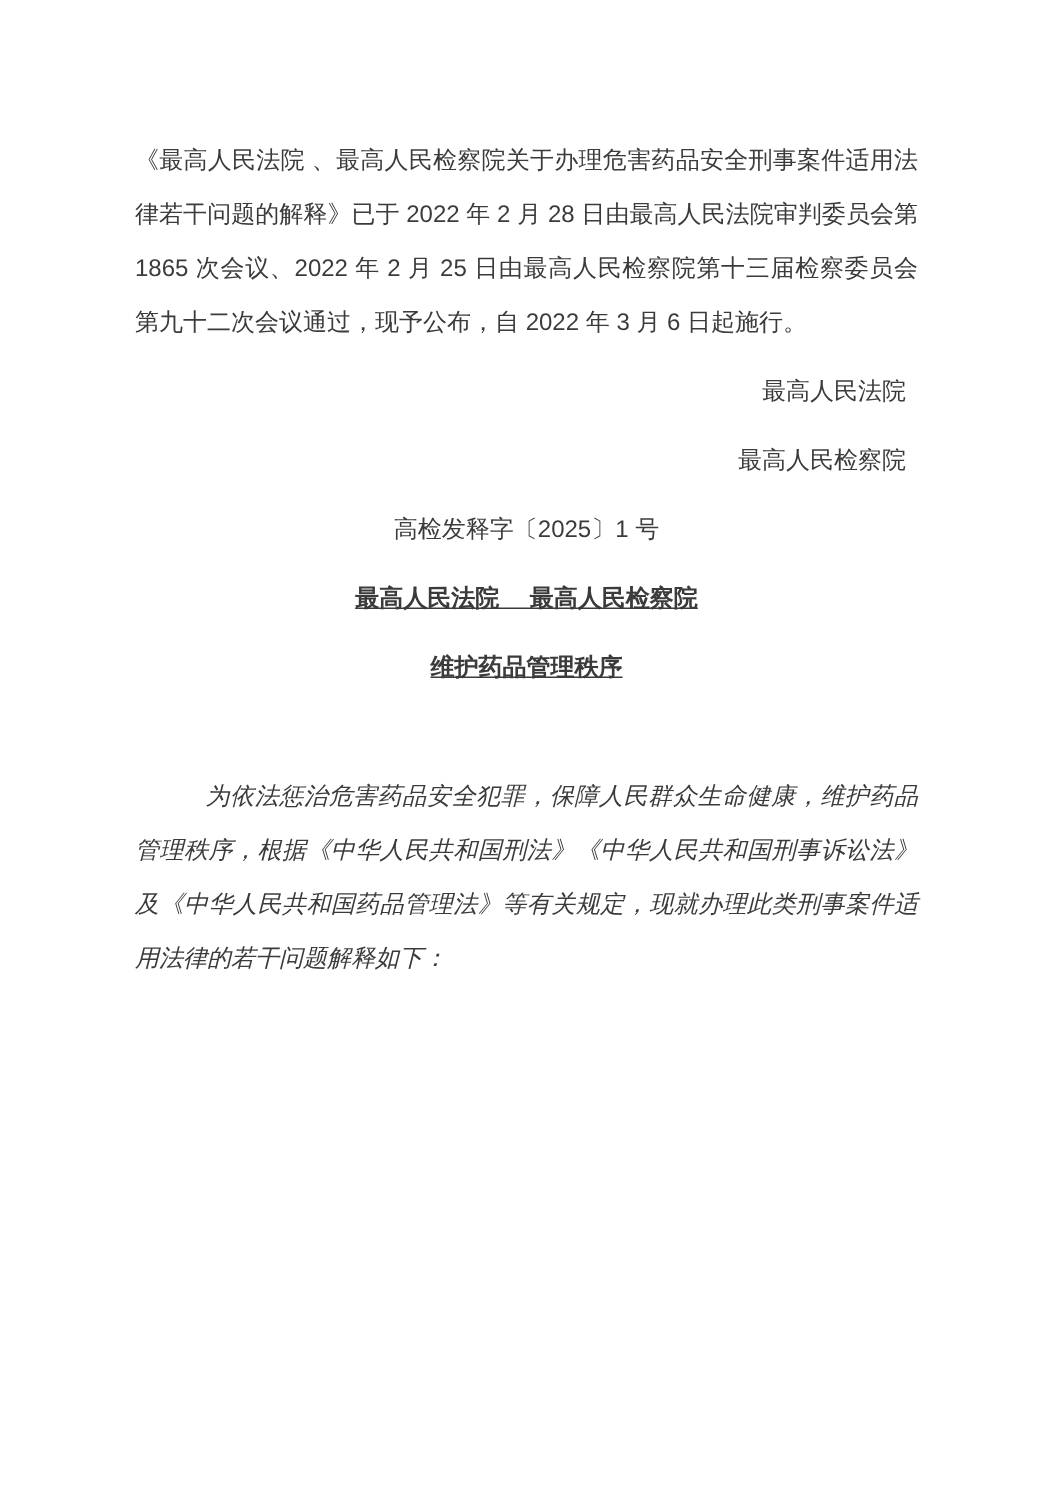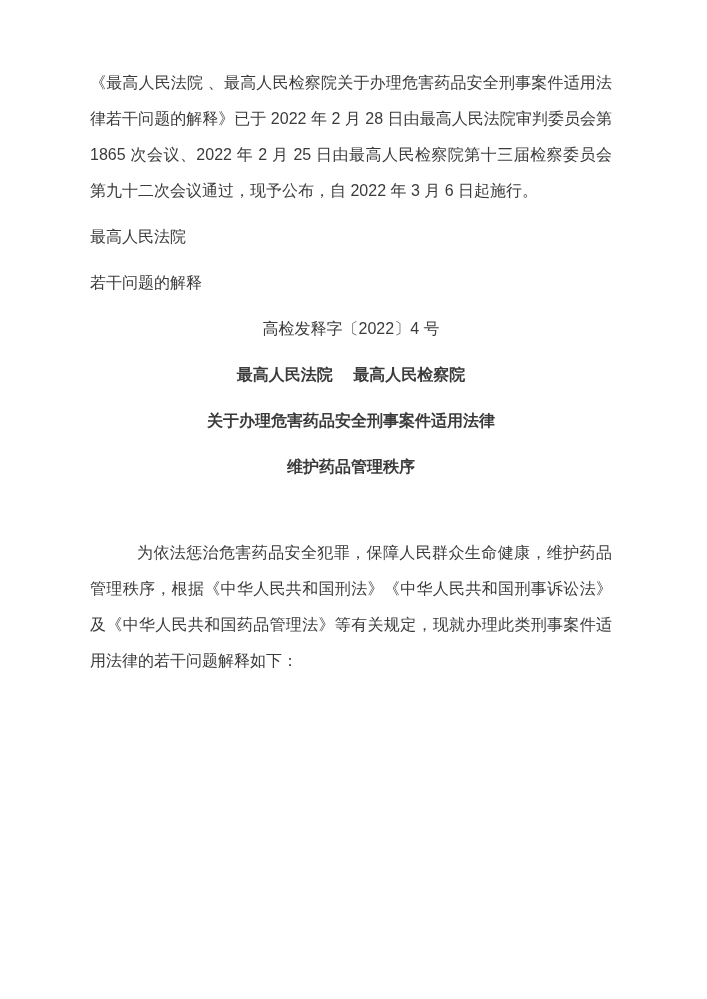--- a/index.html
+++ b/index.html
@@ -9,70 +9,72 @@
   body {
     width: 707px;
     height: 999px;
     background: #ffffff;
     overflow: hidden;
   }
   .page {
     box-sizing: border-box;
     width: 707px;
     height: 999px;
-    padding: 65px 95px 0 90px;
+    padding: 90px 95px 0 90px;
     background: #ffffff;
     font-family: "Liberation Sans", sans-serif;
     font-size: 16px;
     line-height: 36px;
     color: #3b3b3b;
   }
   .page p {
     margin: 0 0 10px 0;
   }
   .justify {
     text-align: justify;
     text-justify: inter-character;
   }
   .right-align {
+    text-align: right;
     padding-right: 8px;
   }
   .center {
     text-align: center;
   }
   .bold {
     font-weight: 700;
+    text-decoration: underline;
   }
   .indent-note {
     text-indent: 43px;
   }
   .indent-body {
     text-indent: 47px;
+    font-style: italic;
   }
   .preamble {
     margin-top: 50px !important;
     margin-bottom: 0 !important;
   }
 </style>
 </head>
 <body>
 
 <div class="page">
 
   <p class="justify">《最高人民法院 、最高人民检察院关于办理危害药品安全刑事案件适用法律若干问题的解释》已于 2022 年 2 月 28 日由最高人民法院审判委员会第 1865 次会议、2022 年 2 月 25 日由最高人民检察院第十三届检察委员会第九十二次会议通过，现予公布，自 2022 年 3 月 6 日起施行。</p>
 
   <div>
     <p class="right-align">最高人民法院</p>
-    <p class="right-align">若干问题的解释</p>
+    <p class="right-align">最高人民检察院</p>
   </div>
 
-  <p class="center">高检发释字〔2022〕4 号</p>
+  <p class="center">高检发释字〔2025〕1 号</p>
 
   <div>
     <p class="center bold">最高人民法院　 最高人民检察院</p>
-    <p class="center bold">关于办理危害药品安全刑事案件适用法律</p>
     <p class="center bold">维护药品管理秩序</p>
   </div>
 
 
   <p class="justify indent-body preamble">为依法惩治危害药品安全犯罪，保障人民群众生命健康，维护药品管理秩序，根据《中华人民共和国刑法》《中华人民共和国刑事诉讼法》及《中华人民共和国药品管理法》等有关规定，现就办理此类刑事案件适用法律的若干问题解释如下：</p>
 
 </div>
 
 </body></html>

